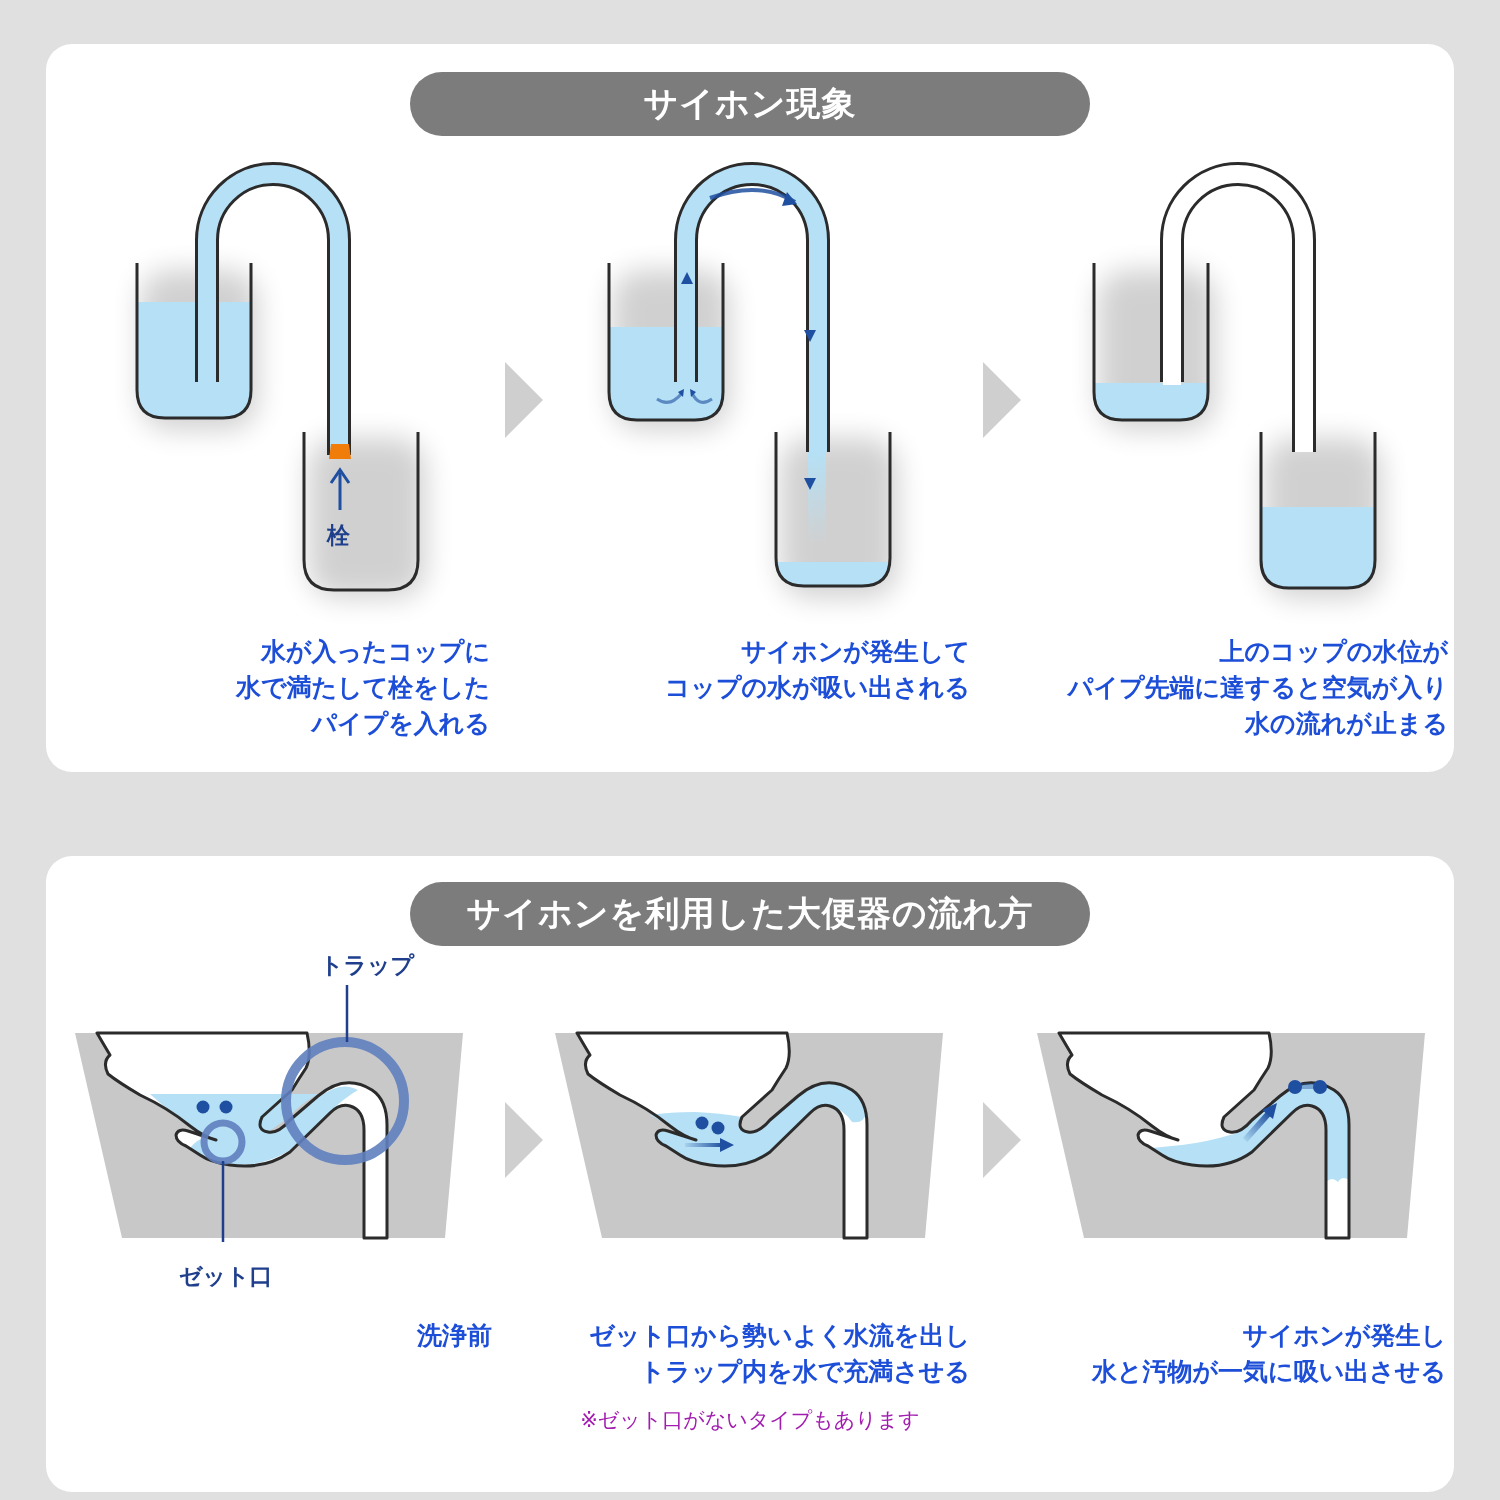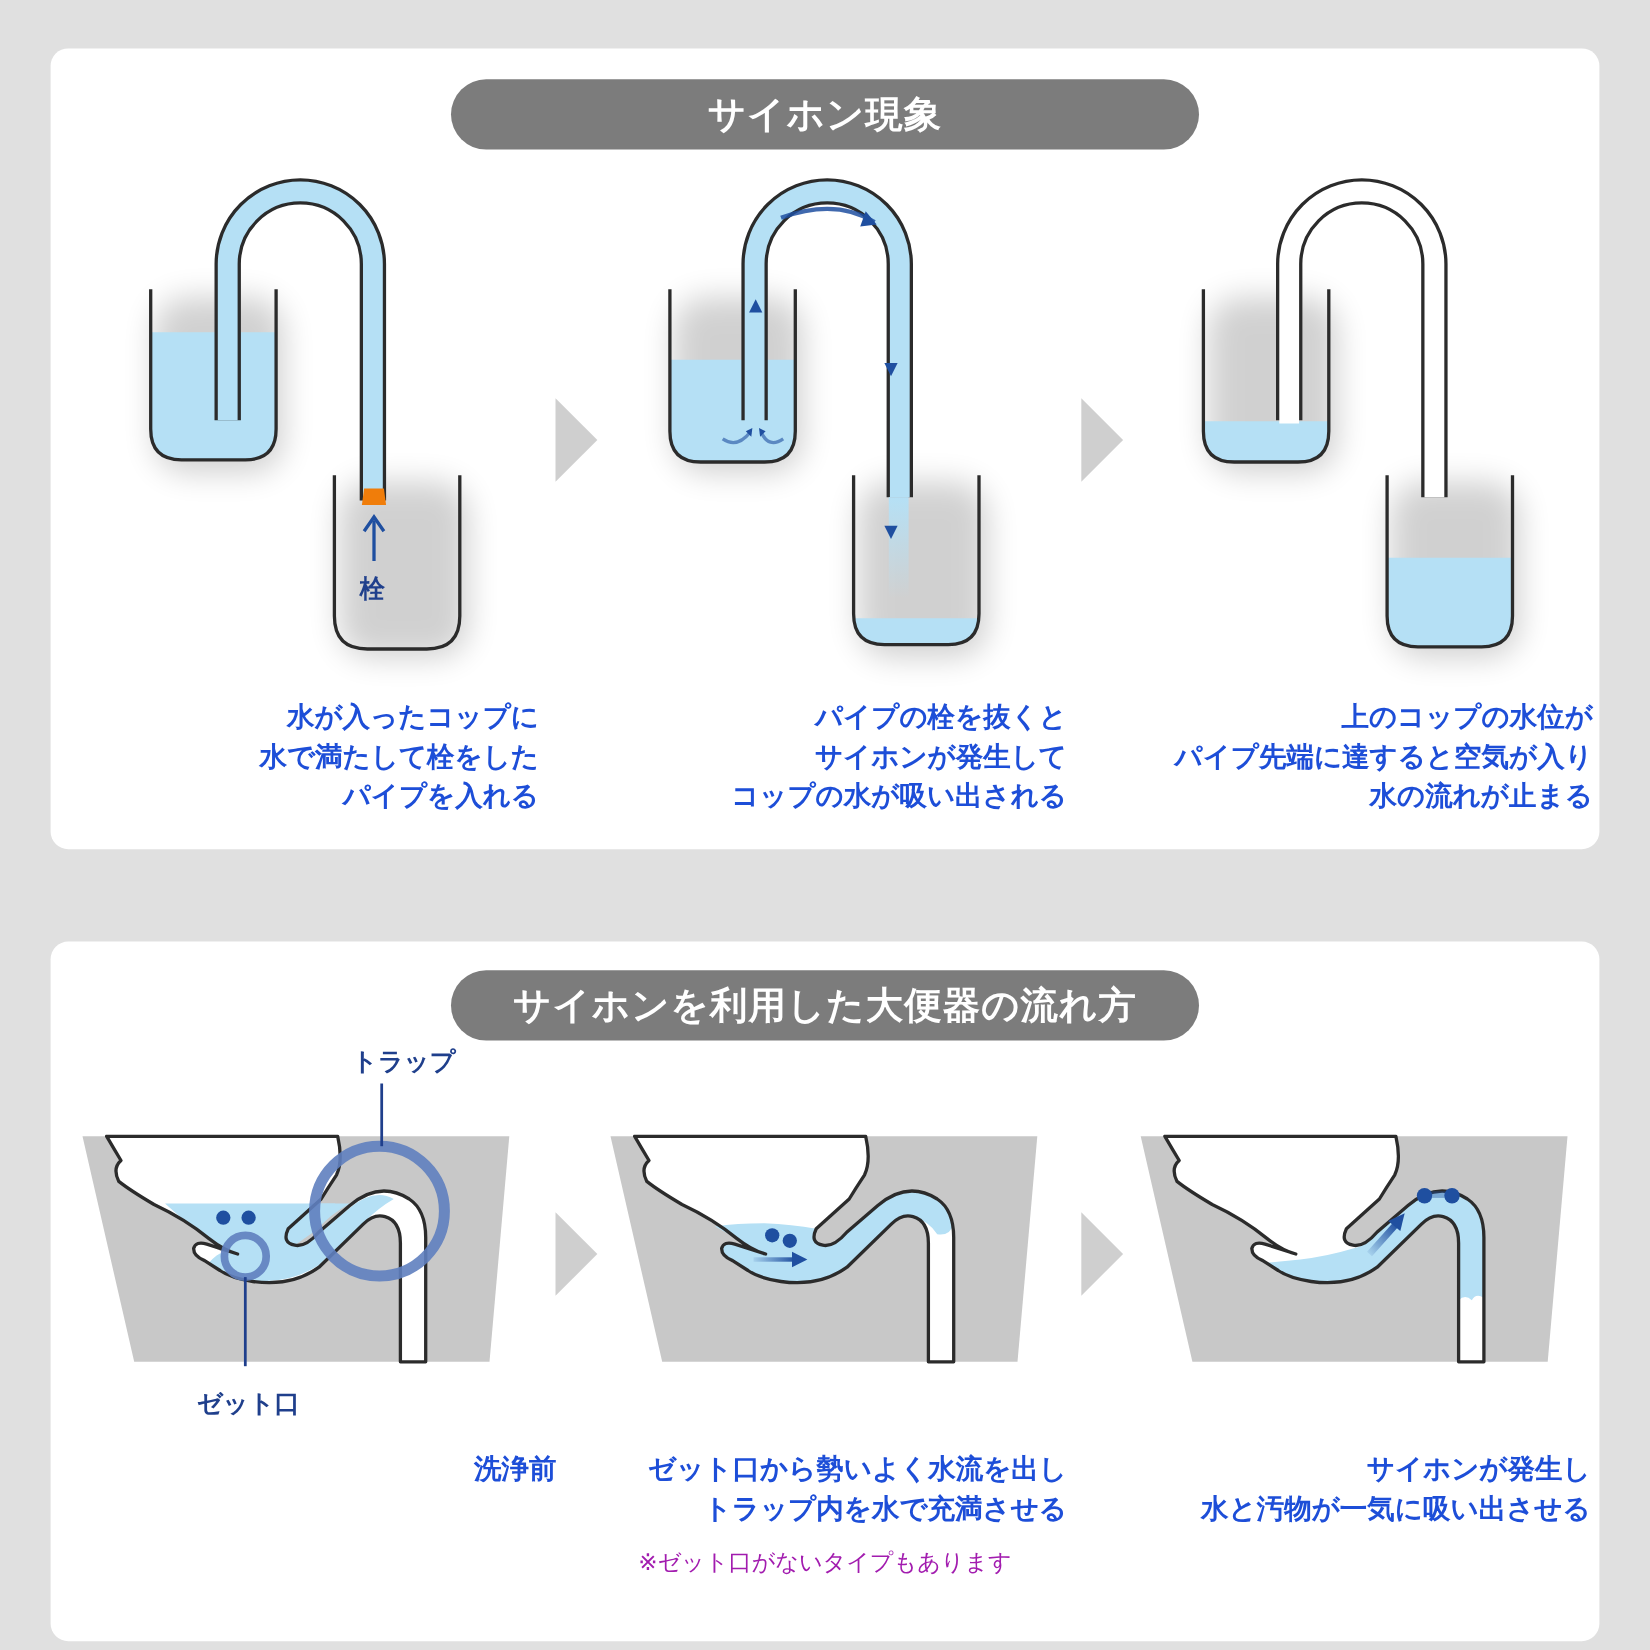--- a/index.html
+++ b/index.html
@@ -1,21 +1,21 @@
 <!DOCTYPE html>
 <html><head>
   <meta charset="utf-8">
   <style>
     html, body { margin:0; padding:0; }
     body {
       width:1500px; height:1500px; background:#e0e0e0; position:relative; overflow:hidden;
       font-family: "DejaVu Sans", "Liberation Sans", sans-serif;
     }
     .card {
-      position:absolute; background:#fff; border-radius:16px; left:46px; width:1408px;
+      position:absolute; background:#fff; border-radius:26px; left:46px; width:1408px;
     }
     .card.top { top:44px; height:728px; }
     .card.bottom { top:856px; height:636px; }
     .pill {
       position:absolute; left:364px; width:680px; height:64px; border-radius:32px;
       background:#7c7c7c; color:#fff; font-weight:bold; font-size:34px;
       display:flex; align-items:center; justify-content:center; letter-spacing:1px;
     }
     .card.top .pill { top:28px; }
     .card.bottom .pill { top:26px; }
@@ -114,21 +114,20 @@
 
 <div class="chev" style="left:505px;top:362px;"></div>
 <div class="chev" style="left:983px;top:362px;"></div>
 
 <div class="caption" style="left:50px;top:634px;">
   <div>水が入ったコップに</div>
   <div>水で満たして栓をした</div>
   <div>パイプを入れる</div>
 </div>
 <div class="caption" style="left:530px;top:634px;">
-  <div>パイプの栓を抜くと</div>
   <div>サイホンが発生して</div>
   <div>コップの水が吸い出される</div>
 </div>
 <div class="caption" style="left:1008px;top:634px;">
   <div>上のコップの水位が</div>
   <div>パイプ先端に達すると空気が入り</div>
   <div>水の流れが止まる</div>
 </div>
 
 <div class="card bottom">
@@ -192,21 +191,21 @@
     <circle cx="358" cy="1087" r="7" fill="#1f4fa0"></circle>
   </g>
 </svg>
 
 <div class="label-blue" style="left:320px;top:950px;">トラップ</div>
 <div class="label-blue" style="left:179px;top:1249px;margin-top:12px;">ゼット口</div>
 
 <div class="chev" style="left:505px;top:1102px;"></div>
 <div class="chev" style="left:983px;top:1102px;"></div>
 
-<div class="caption" style="left:66px;top:1318px;">
+<div class="caption" style="left:52px;top:1318px;">
   <div>洗浄前</div>
 </div>
 <div class="caption" style="left:530px;top:1318px;">
   <div>ゼット口から勢いよく水流を出し</div>
   <div>トラップ内を水で充満させる</div>
 </div>
 <div class="note" style="left:530px;top:1406px;">※ゼット口がないタイプもあります</div>
 <div class="caption" style="left:1006px;top:1318px;">
   <div>サイホンが発生し</div>
   <div>水と汚物が一気に吸い出させる</div>

